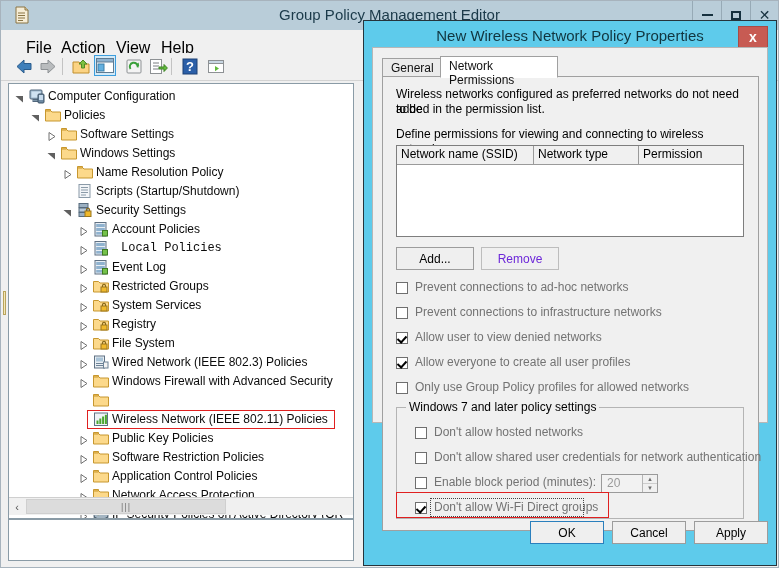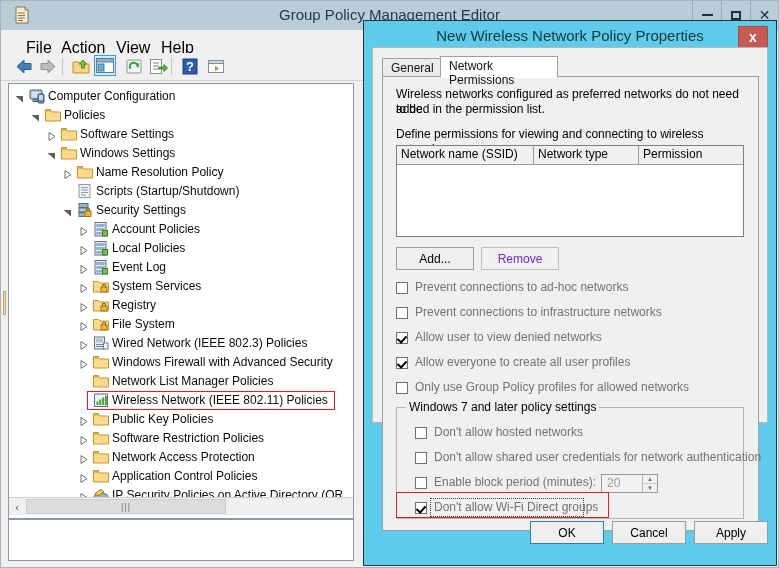--- a/index.html
+++ b/index.html
@@ -314,34 +314,45 @@
             <span class="twist" style="left: 70px;"><svg width="9" height="9" viewBox="0 0 9 9">
                 <path d="M2 0.5 L8 4.5 L2 8.5 z" fill="none" stroke="#707070" stroke-width="1"></path>
               </svg></span>
             <span class="ticon" style="left: 84px;"><svg width="16" height="15" viewBox="0 0 16 15">
                 <rect x="2" y="0.5" width="11" height="13.5" fill="#e8eef4" stroke="#5f7183"></rect>
                 <rect x="3.2" y="2" width="8.6" height="3" fill="#8fb2cf"></rect>
                 <rect x="3.2" y="6" width="8.6" height="3" fill="#8fb2cf"></rect>
                 <rect x="3.2" y="10" width="8.6" height="2.6" fill="#8fb2cf"></rect>
                 <rect x="9.5" y="8.5" width="5" height="5.5" fill="#74c24a" stroke="#3f7a22"></rect>
               </svg></span>
-            <span class="tlabel" style="left: 103px;">Local Policies</span>
+            <span class="tlabel" style="left: 112px; font-family: Liberation Mono, monospace;">Local Policies</span>
           </div>
           <div class="trow">
             <span class="twist" style="left: 70px;"><svg width="9" height="9" viewBox="0 0 9 9">
                 <path d="M2 0.5 L8 4.5 L2 8.5 z" fill="none" stroke="#707070" stroke-width="1"></path>
               </svg></span>
             <span class="ticon" style="left: 84px;"><svg width="16" height="15" viewBox="0 0 16 15">
                 <rect x="2" y="0.5" width="11" height="13.5" fill="#e8eef4" stroke="#5f7183"></rect>
                 <rect x="3.2" y="2" width="8.6" height="3" fill="#8fb2cf"></rect>
                 <rect x="3.2" y="6" width="8.6" height="3" fill="#8fb2cf"></rect>
                 <rect x="3.2" y="10" width="8.6" height="2.6" fill="#8fb2cf"></rect>
                 <rect x="9.5" y="8.5" width="5" height="5.5" fill="#74c24a" stroke="#3f7a22"></rect>
               </svg></span>
             <span class="tlabel" style="left: 103px;">Event Log</span>
+          </div>
+          <div class="trow">
+            <span class="twist" style="left: 70px;"><svg width="9" height="9" viewBox="0 0 9 9">
+                <path d="M2 0.5 L8 4.5 L2 8.5 z" fill="none" stroke="#707070" stroke-width="1"></path>
+              </svg></span>
+            <span class="ticon" style="left: 84px;"><svg width="16" height="14" viewBox="0 0 16 14">
+                <path d="M0.5 2.5 h5 l1.5 1.5 h8.5 v9 H0.5 z" fill="#fcd98b" stroke="#c7972f"></path>
+                <rect x="8" y="8" width="6" height="5" fill="#f0b92c" stroke="#9a771f"></rect>
+                <path d="M9.5 8 v-1.6 a1.6 1.6 0 0 1 3 0 V8" fill="none" stroke="#8a6a1a" stroke-width="1.1"></path>
+              </svg></span>
+            <span class="tlabel" style="left: 103px;">Restricted Groups</span>
           </div>
           <div class="trow">
             <span class="twist" style="left: 70px;"><svg width="9" height="9" viewBox="0 0 9 9">
                 <path d="M2 0.5 L8 4.5 L2 8.5 z" fill="none" stroke="#707070" stroke-width="1"></path>
               </svg></span>
             <span class="ticon" style="left: 84px;"><svg width="16" height="14" viewBox="0 0 16 14">
                 <path d="M0.5 2.5 h5 l1.5 1.5 h8.5 v9 H0.5 z" fill="#fcd98b" stroke="#c7972f"></path>
                 <rect x="8" y="8" width="6" height="5" fill="#f0b92c" stroke="#9a771f"></rect>
                 <path d="M9.5 8 v-1.6 a1.6 1.6 0 0 1 3 0 V8" fill="none" stroke="#8a6a1a" stroke-width="1.1"></path>
               </svg></span>
@@ -392,21 +403,20 @@
                 <path d="M0.5 2.5 h5 l1.5 1.5 h8.5 v9 H0.5 z" fill="#fcd98b" stroke="#c7972f"></path>
                 <path d="M0.5 1.5 h5 v1.5 H0.5 z" fill="#f6c764" stroke="#c7972f"></path>
               </svg></span>
             <span class="tlabel" style="left: 103px;">Windows Firewall with Advanced Security</span>
           </div>
           <div class="trow">
             <span class="ticon" style="left: 84px;"><svg width="16" height="14" viewBox="0 0 16 14">
                 <path d="M0.5 2.5 h5 l1.5 1.5 h8.5 v9 H0.5 z" fill="#fcd98b" stroke="#c7972f"></path>
                 <path d="M0.5 1.5 h5 v1.5 H0.5 z" fill="#f6c764" stroke="#c7972f"></path>
               </svg></span>
-            <span class="tlabel" style="left: 103px;">Network List Manager Policies</span>
           </div>
           <div class="trow">
             <span class="ticon" style="left: 84px;"><svg width="16" height="15" viewBox="0 0 16 15">
                 <rect x="1.5" y="1" width="13" height="12.5" fill="#eef2f6" stroke="#5f7183"></rect>
                 <rect x="3.5" y="8.5" width="2" height="3.5" fill="#4ba62f"></rect>
                 <rect x="6.3" y="6.5" width="2" height="5.5" fill="#4ba62f"></rect>
                 <rect x="9.1" y="4.5" width="2" height="7.5" fill="#4ba62f"></rect>
                 <rect x="11.9" y="2.8" width="2" height="9.2" fill="#4ba62f"></rect>
               </svg></span>
             <span class="tlabel" style="left: 103px;">Wireless Network (IEEE 802.11) Policies</span>
@@ -433,31 +443,31 @@
             <span class="tlabel" style="left: 103px;">Software Restriction Policies</span>
           </div>
           <div class="trow">
             <span class="twist" style="left: 70px;"><svg width="9" height="9" viewBox="0 0 9 9">
                 <path d="M2 0.5 L8 4.5 L2 8.5 z" fill="none" stroke="#707070" stroke-width="1"></path>
               </svg></span>
             <span class="ticon" style="left: 84px;"><svg width="16" height="14" viewBox="0 0 16 14">
                 <path d="M0.5 2.5 h5 l1.5 1.5 h8.5 v9 H0.5 z" fill="#fcd98b" stroke="#c7972f"></path>
                 <path d="M0.5 1.5 h5 v1.5 H0.5 z" fill="#f6c764" stroke="#c7972f"></path>
               </svg></span>
+            <span class="tlabel" style="left: 103px;">Application Control Policies</span>
+          </div>
+          <div class="trow">
+            <span class="twist" style="left: 70px;"><svg width="9" height="9" viewBox="0 0 9 9">
+                <path d="M2 0.5 L8 4.5 L2 8.5 z" fill="none" stroke="#707070" stroke-width="1"></path>
+              </svg></span>
+            <span class="ticon" style="left: 84px;"><svg width="16" height="14" viewBox="0 0 16 14">
+                <path d="M0.5 2.5 h5 l1.5 1.5 h8.5 v9 H0.5 z" fill="#fcd98b" stroke="#c7972f"></path>
+                <path d="M0.5 1.5 h5 v1.5 H0.5 z" fill="#f6c764" stroke="#c7972f"></path>
+              </svg></span>
             <span class="tlabel" style="left: 103px;">Network Access Protection</span>
-          </div>
-          <div class="trow">
-            <span class="twist" style="left: 70px;"><svg width="9" height="9" viewBox="0 0 9 9">
-                <path d="M2 0.5 L8 4.5 L2 8.5 z" fill="none" stroke="#707070" stroke-width="1"></path>
-              </svg></span>
-            <span class="ticon" style="left: 84px;"><svg width="16" height="14" viewBox="0 0 16 14">
-                <path d="M0.5 2.5 h5 l1.5 1.5 h8.5 v9 H0.5 z" fill="#fcd98b" stroke="#c7972f"></path>
-                <path d="M0.5 1.5 h5 v1.5 H0.5 z" fill="#f6c764" stroke="#c7972f"></path>
-              </svg></span>
-            <span class="tlabel" style="left: 103px;">Application Control Policies</span>
           </div>
           <div class="trow">
             <span class="twist" style="left: 70px;"><svg width="9" height="9" viewBox="0 0 9 9">
                 <path d="M2 0.5 L8 4.5 L2 8.5 z" fill="none" stroke="#707070" stroke-width="1"></path>
               </svg></span>
             <span class="ticon" style="left: 84px;"><svg width="16" height="15" viewBox="0 0 16 15">
                 <ellipse cx="8" cy="10" rx="7" ry="3.4" fill="#7b8f9f" stroke="#4d5f6e"></ellipse>
                 <ellipse cx="8" cy="8.6" rx="7" ry="3.4" fill="#a4b5c2" stroke="#4d5f6e"></ellipse>
                 <path d="M2 5.5 l6 -4 l3 2.5 l-6 4 z" fill="#f2d03a" stroke="#9b7f12"></path>
               </svg></span>

